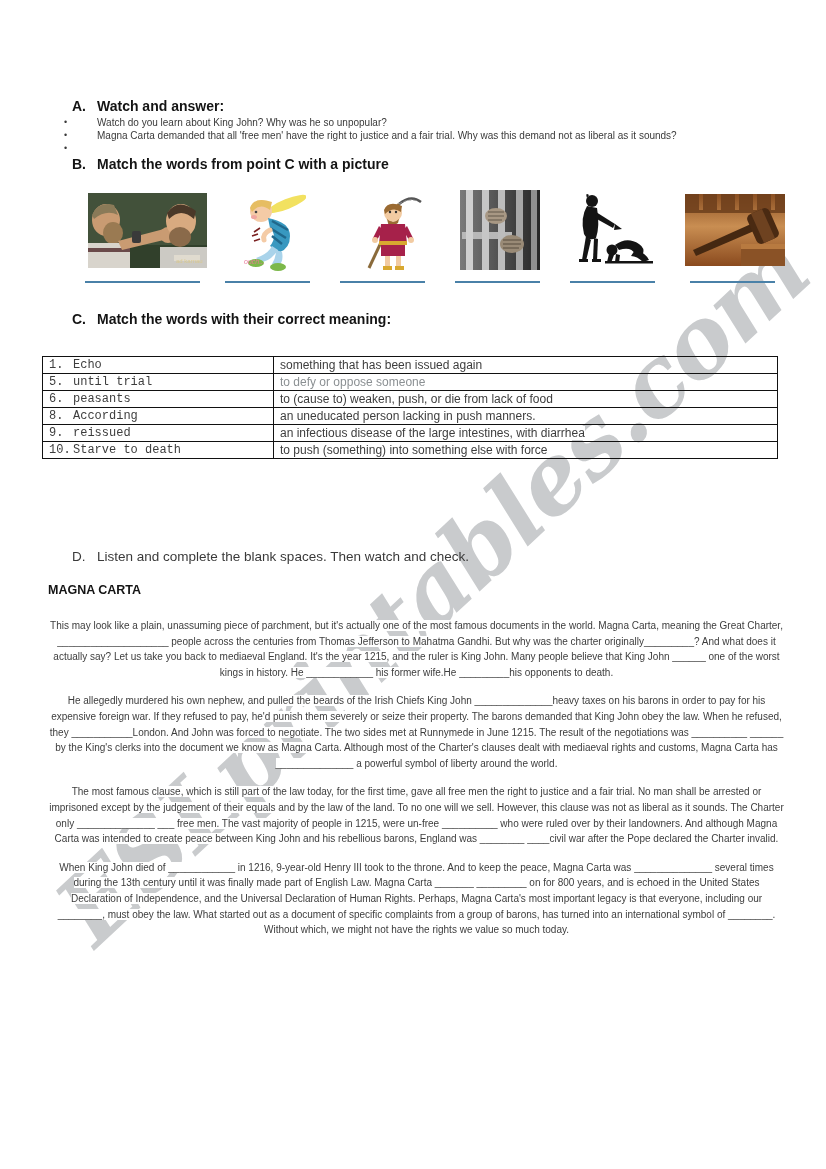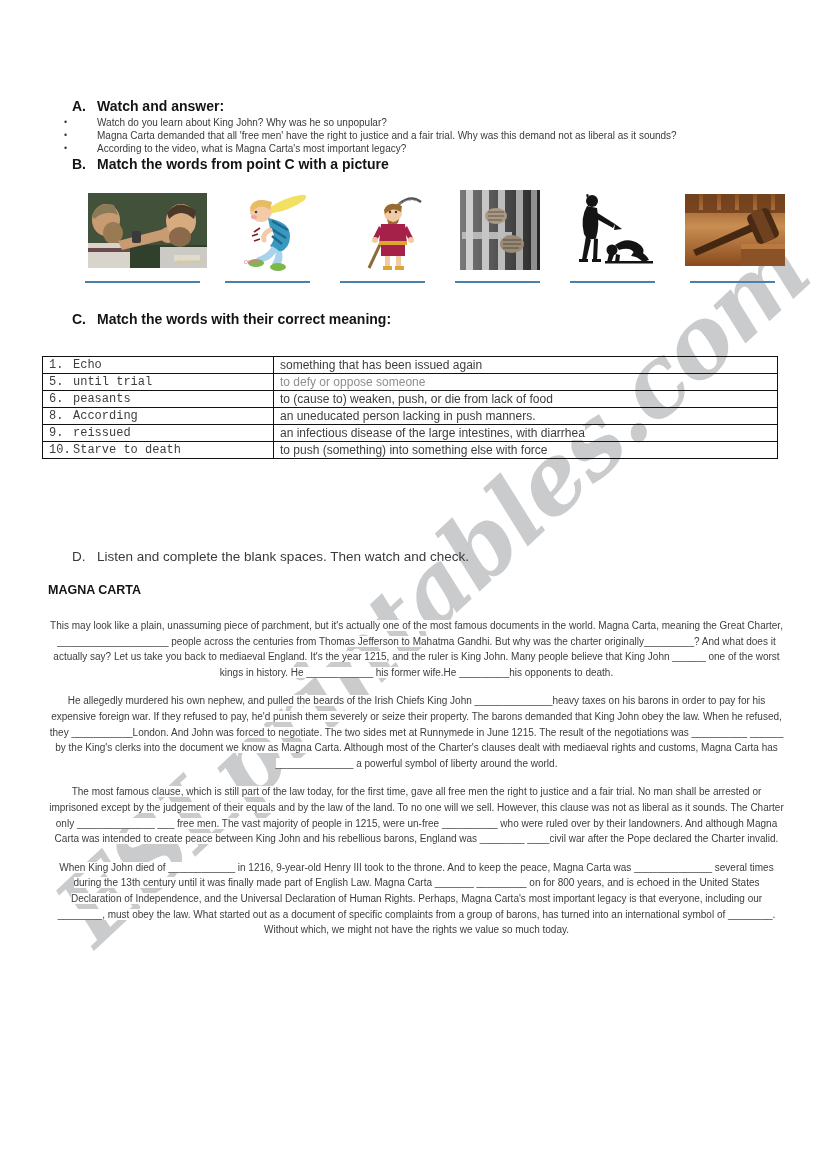--- a/index.html
+++ b/index.html
@@ -66,21 +66,20 @@
     <div class="bullet-row">
       <span class="dot">•</span>
       <span>Watch do you learn about King John? Why was he so unpopular?</span>
     </div>
     <div class="bullet-row">
       <span class="dot">•</span>
       <span>Magna Carta demanded that all 'free men' have the right to justice and a fair trial. Why was this demand not as liberal as it sounds?</span>
     </div>
     <div class="bullet-row">
       <span class="dot">•</span>
-      <span>According to the video, what is Magna Carta's most important legacy?</span>
     </div>
   </div>
 
   <div class="sec-head" style="left:72px;top:156px;">
     <span class="lbl">B.</span>
     <span>Match the words from point C with a picture</span>
   </div>
 
   <div class="figures">
 

